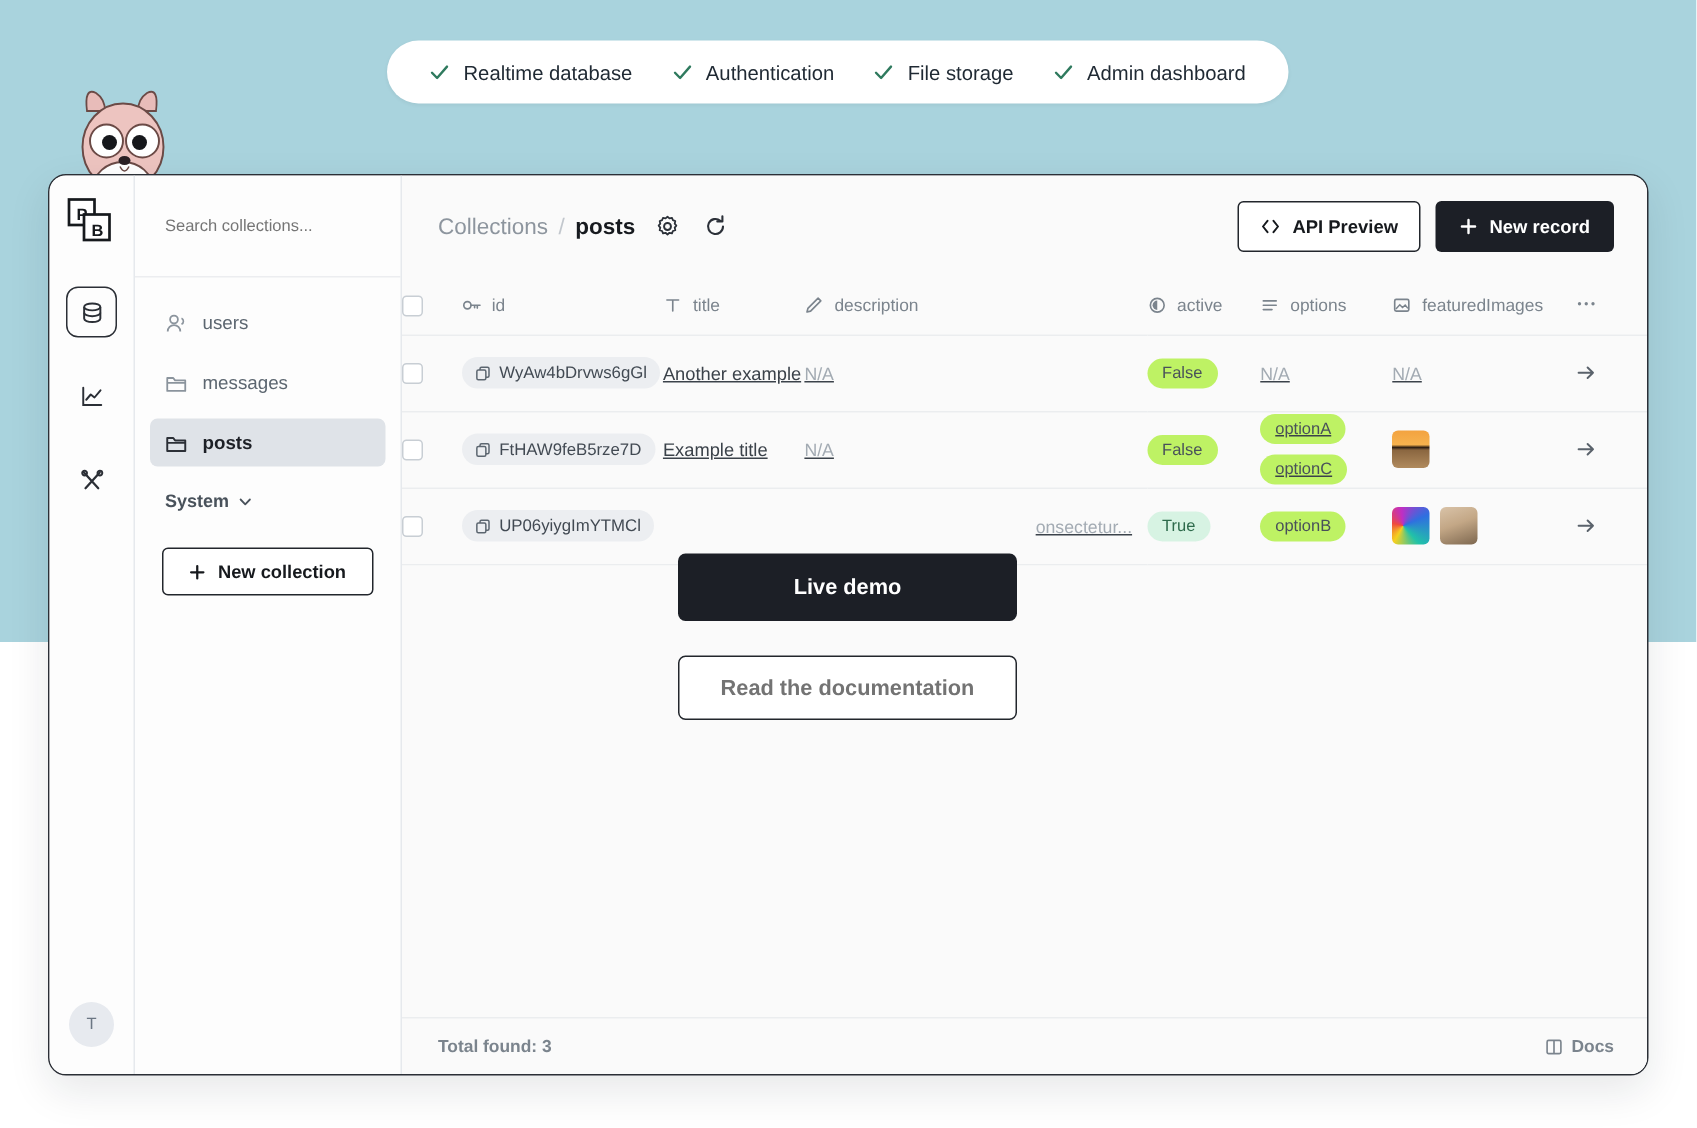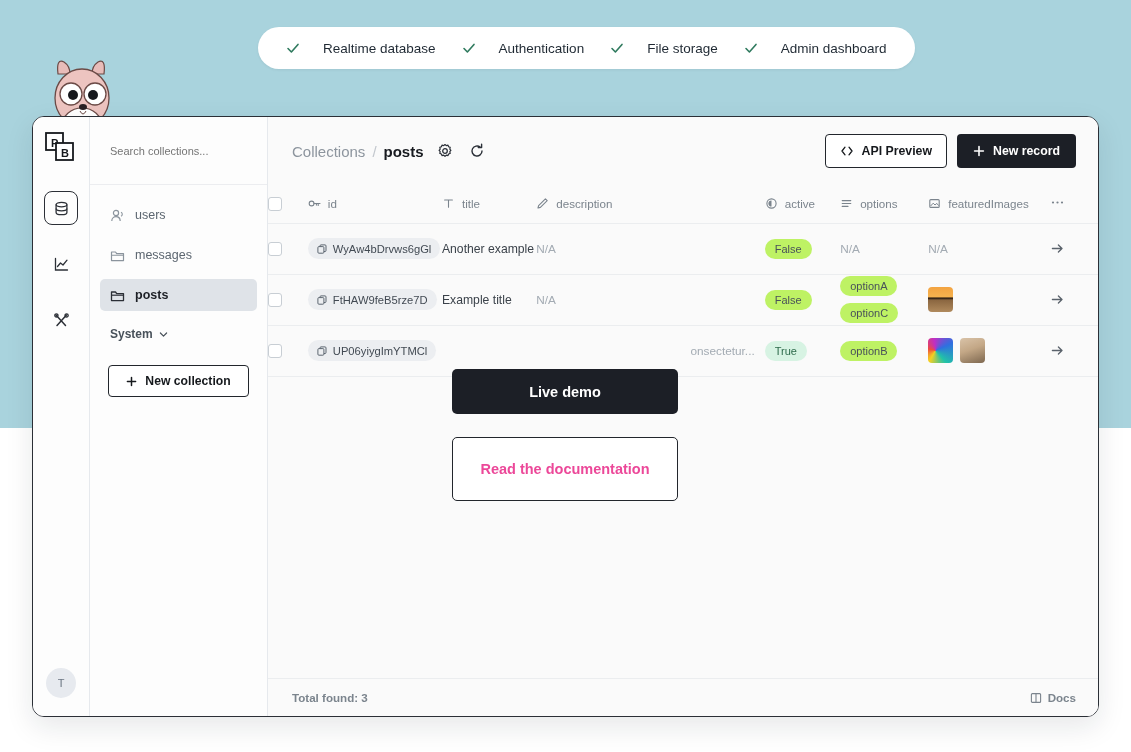--- a/index.html
+++ b/index.html
@@ -18,21 +18,21 @@
   }
 
   
   .feature-pill {
     position: absolute; left: 258px; top: 27px;
     height: 42px; background: #ffffff; border-radius: 21px;
     display: flex; align-items: center; gap: 26px;
     padding: 0 28px;
     box-shadow: 0 1px 3px rgba(0,0,0,.06);
   }
-  .feature-item { display: flex; align-items: center; gap: 23px; }
+  .feature-item { display: flex; align-items: center; gap: 9px; }
   .feature-item .label { font-size: 13.5px; color: #1f2933; font-weight: 400; }
   .chk { width: 14px; height: 14px; display: block; }
 
   
   .gopher { position: absolute; left: 44px; top: 52px; width: 78px; height: 90px; }
 
   
   .app-window {
     position: absolute; left: 32px; top: 116px;
     width: 1067px; height: 601px;
@@ -140,21 +140,21 @@
   .table-area { flex: 1 1 auto; overflow: hidden; display: flex; flex-direction: column; }
   .tbl { width: 100%; border-collapse: collapse; table-layout: fixed; }
   .tbl th {
     font-size: 11.6px; font-weight: 400; color: #7b848d; text-align: left;
     padding: 0; height: 38px; border-bottom: 1px solid #ebedef;
     vertical-align: middle;
   }
   .th-inner { display: flex; align-items: center; gap: 7px; }
   .tbl td {
     font-size: 12.2px; color: #3b424a; padding: 0;
-    border-bottom: 1px solid #ebedef; vertical-align: middle;
+    border-bottom: 1px solid #ebedef; vertical-align: middle; text-decoration: underline;
   }
   .cell-pad { padding: 0 4px; }
   .c-chk { width: 38px; padding-left: 24px; }
   .c-id { width: 128px; }
   .c-title { width: 90px; margin-left: 16px; }
   .c-desc { width: 218px; }
   .c-active { width: 72px; }
   .c-options { width: 84px; }
   .c-images { width: 116px; }
   .c-arrow { width: 46px; }
@@ -193,24 +193,24 @@
   .docs-link { display: flex; align-items: center; gap: 6px; color: #7b848d; }
 
   
   .cta-live {
     position: absolute; left: 452px; top: 369px; width: 226px; height: 45px;
     background: #1c1f26; border-radius: 5px;
     display: flex; align-items: center; justify-content: center;
     color: #ffffff; font-size: 14.5px; font-weight: 700;
   }
   .cta-docs {
-    position: absolute; left: 452px; top: 437px; width: 226px; height: 64px;
+    position: absolute; left: 452px; top: 437px; width: 226px; height: 43px;
     background: #ffffff; border: 1.4px solid #22262c; border-radius: 5px;
     display: flex; align-items: center; justify-content: center;
-    color: #ec4899; font-size: 14.5px; font-weight: 700;
+    color: #737373; font-size: 14.5px; font-weight: 700;
   }
 </style>
 </head>
 <body>
 
 <div id="stage">
 
   <div class="bg-band"></div>
 
   <svg class="gopher" viewBox="0 0 78 90">

